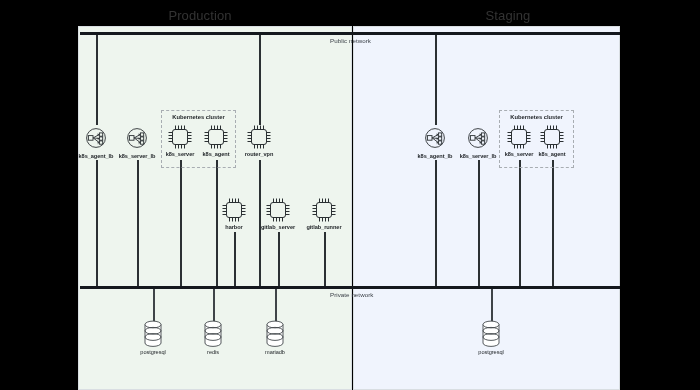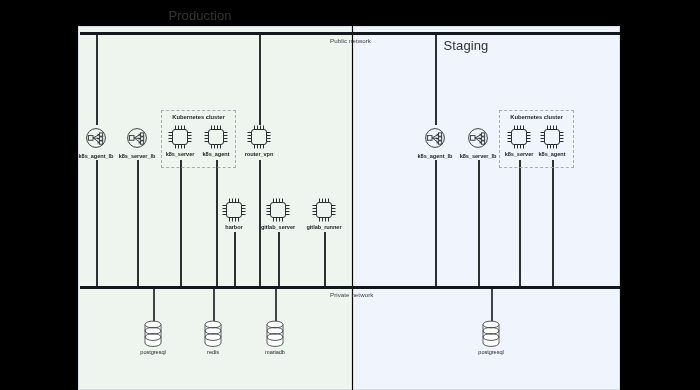--- a/index.html
+++ b/index.html
@@ -89,21 +89,21 @@
     white-space: nowrap;
   }
 </style>
 </head>
 <body>
 
 <div id="canvas">
     <div class="zone" style="left: 78px; top: 26px; width: 274px; height: 364px; background: rgb(238, 245, 238); border-color: rgb(217, 222, 226);"></div>
     <div class="zone-title" style="left: 150px; top: 8px; width: 100px;">Production</div>
     <div class="zone" style="left: 353px; top: 26px; width: 267px; height: 364px; background: rgb(240, 244, 253); border-color: rgb(217, 222, 226);"></div>
-    <div class="zone-title" style="left: 416px; top: 8px; width: 100px; margin-top: 30px;">Staging</div>
+    <div class="zone-title" style="left: 458px; top: 8px; width: 100px;">Staging</div>
     <div class="vline thick" style="left: 96px; top: 33px; height: 92px;"></div>
     <div class="vline thick" style="left: 259px; top: 33px; height: 92px;"></div>
     <div class="vline thick" style="left: 96px; top: 160px; height: 127px;"></div>
     <div class="vline thick" style="left: 137px; top: 160px; height: 127px;"></div>
     <div class="vline thick" style="left: 180px; top: 160px; height: 127px;"></div>
     <div class="vline thick" style="left: 216px; top: 160px; height: 127px;"></div>
     <div class="vline thick" style="left: 259px; top: 160px; height: 127px;"></div>
     <div class="vline thick" style="left: 234px; top: 232px; height: 55px;"></div>
     <div class="vline thick" style="left: 278px; top: 232px; height: 55px;"></div>
     <div class="vline thick" style="left: 324px; top: 232px; height: 55px;"></div>

